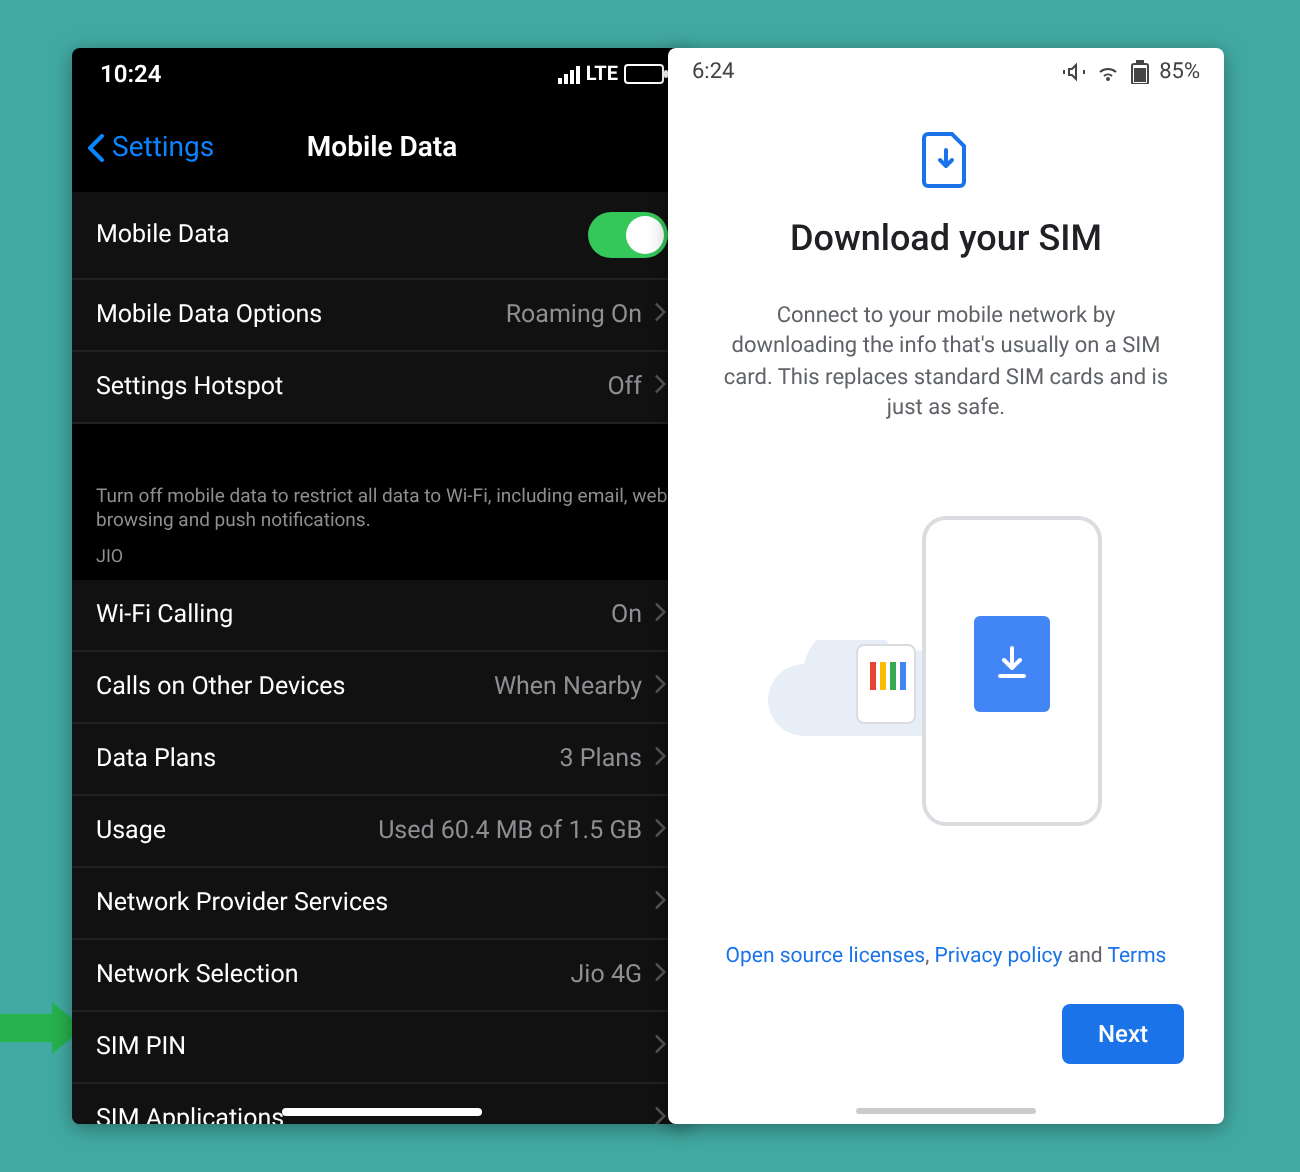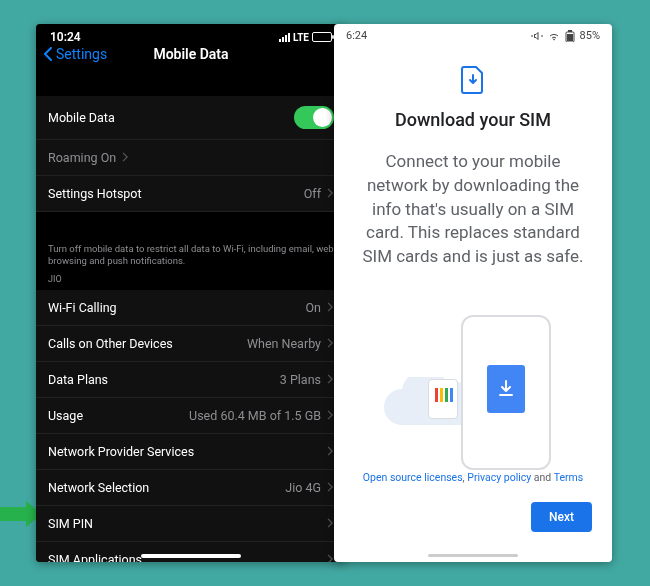--- a/index.html
+++ b/index.html
@@ -12,21 +12,21 @@
   .ios-status { display: flex; justify-content: space-between; align-items: center; padding: 6px 14px 2px; font-size: 12px; font-weight: 600; }
   .ios-status .right { display: flex; align-items: center; gap: 3px; }
   .bars { display: inline-flex; align-items: flex-end; gap: 1px; }
   .bars span { width: 2px; background: #fff; display: inline-block; }
   .bars span:nth-child(1){height:3px;} .bars span:nth-child(2){height:5px;} .bars span:nth-child(3){height:7px;} .bars span:nth-child(4){height:9px;}
   .lte { font-size: 10px; font-weight: 700; }
   .batt { width: 20px; height: 10px; border: 1px solid #fff; border-radius: 2px; position: relative; }
   .batt::after { content:""; position:absolute; right:-3px; top:2px; width:2px; height:4px; background:#fff; border-radius:1px; }
   .batt-fill { background:#fff; height:100%; width:85%; }
   
-  .ios-nav { display:flex; align-items:flex-start; height:36px; position:relative; }
+  .ios-nav { display:flex; align-items:flex-end; height:36px; position:relative; }
   .back { display:flex; align-items:center; gap:2px; color:#0a84ff; font-size:14px; padding-left:6px; }
   .back svg { width:12px; height:14px; }
   .ios-title { position:absolute; left:0; right:0; text-align:center; font-size:14px; font-weight:600; pointer-events:none; }
   
   .ios-list { font-size: 12.5px; }
   .section-gap { height: 14px; background:#000; }
   .row { display:flex; align-items:center; justify-content:space-between; background:#111; border-bottom:1px solid #222; padding: 10px 12px; }
   .row .label { color:#fff; }
   .row .value { color:#8e8e93; display:flex; align-items:center; gap:6px; }
   .chev { color:#555; }
@@ -38,21 +38,21 @@
   .home-ind { position:absolute; bottom:4px; left:50%; transform:translateX(-50%); width:100px; height:4px; background:#fff; border-radius:3px; }
   
   .arrow { position:absolute; left:0px; top: 501px; }
   .arrow svg { display:block; }
   
   .and-status { display:flex; justify-content:space-between; align-items:center; padding:5px 12px; font-size:11px; color:#444; }
   .and-status .right { display:flex; align-items:center; gap:5px; }
   .and-content { padding: 18px 16px 0; text-align:center; }
   .sim-icon { display:inline-block; margin-bottom:10px; }
   .and-title { font-size:18px; font-weight:500; color:#202124; margin-bottom:10px; }
-  .and-body { font-size:17px; color:#5f6368; line-height:1.4; padding:0 6px;margin-top:20px; }
+  .and-body { font-size:11px; color:#5f6368; line-height:1.4; padding:0 6px;margin-top:20px; }
   .illust { position:relative; height:180px; margin-top:28px; }
   .cloud { position:absolute; left:30px; top:80px; }
   .card { position:absolute; left:78px; top:82px; width:30px; height:40px; background:#fff; border:1px solid #dadce0; border-radius:4px; }
   .card-stripes { position:absolute; left:6px; top:8px; display:flex; gap:2px; }
   .card-stripes span { width:3px; height:14px; display:inline-block; }
   .card-stripes span:nth-child(1){background:#ea4335;}
   .card-stripes span:nth-child(2){background:#fbbc04;}
   .card-stripes span:nth-child(3){background:#34a853;}
   .card-stripes span:nth-child(4){background:#4285f4;}
   .phone-outline { position:absolute; right:45px; top:18px; width:90px; height:155px; border:2px solid #dadce0; border-radius:12px; background:#fff; }
@@ -99,20 +99,21 @@
     </div>
 
     <div class="ios-list">
       <div class="section-gap"></div>
 
       <div class="row">
         <span class="label">Mobile Data</span>
         <span class="toggle"></span>
       </div>
       <div class="row">
+        <span class="label">Mobile Data Options</span>
         <span class="value">
             <span>Roaming On</span>
             <span class="chev"><svg viewBox="0 0 8 12">
                 <path d="M1 1 L6 6 L1 11" stroke="#555" stroke-width="1.5" fill="none"></path>
               </svg></span>
           </span>
       </div>
       <div class="row">
         <span class="label">Settings Hotspot</span>
         <span class="value">

